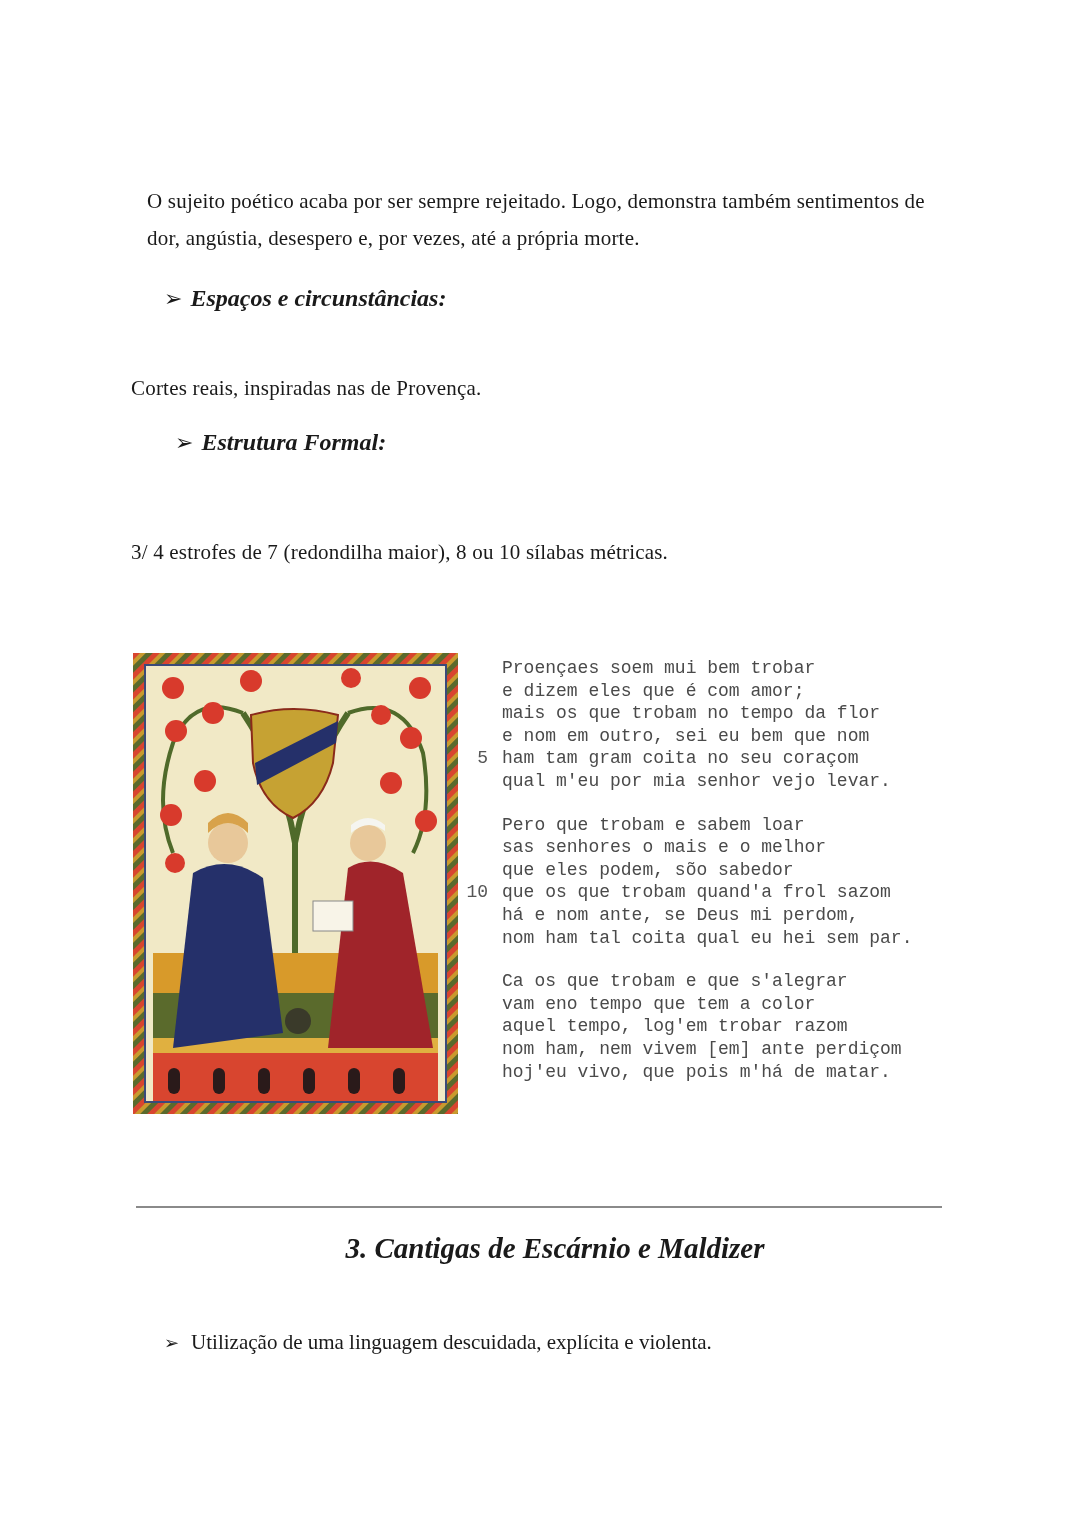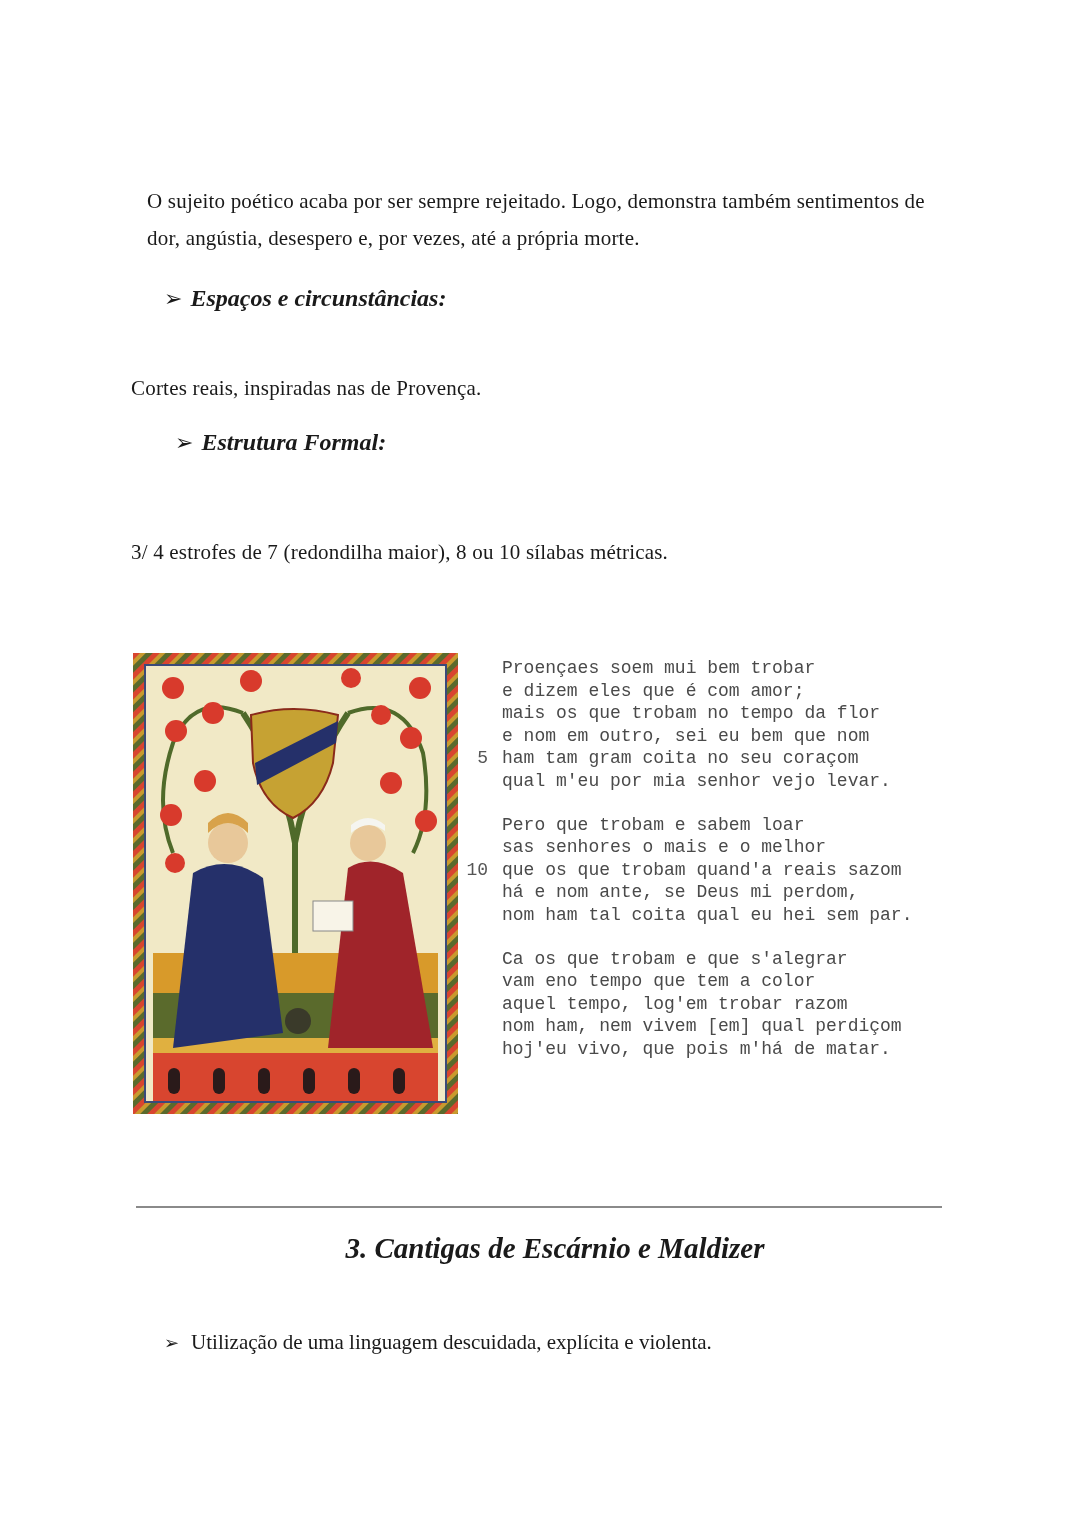--- a/index.html
+++ b/index.html
@@ -134,22 +134,26 @@
   <div class="stanza">
     <div class="line">
         <span class="lnum"></span>
         <span>Pero que trobam e sabem loar</span>
       </div>
     <div class="line">
         <span class="lnum"></span>
         <span>sas senhores o mais e o melhor</span>
       </div>
     <div class="line">
+        <span class="lnum"></span>
+        <span>que eles podem, sõo sabedor</span>
+      </div>
+    <div class="line">
         <span class="lnum">10</span>
-        <span>que os que trobam quand'a reais sazom</span>
+        <span>que os que trobam quand'a frol sazom</span>
       </div>
     <div class="line">
         <span class="lnum"></span>
         <span>há e nom ante, se Deus mi perdom,</span>
       </div>
     <div class="line">
         <span class="lnum"></span>
         <span>nom ham tal coita qual eu hei sem par.</span>
       </div>
   </div>
@@ -161,21 +165,21 @@
     <div class="line">
         <span class="lnum"></span>
         <span>vam eno tempo que tem a color</span>
       </div>
     <div class="line">
         <span class="lnum"></span>
         <span>aquel tempo, log'em trobar razom</span>
       </div>
     <div class="line">
         <span class="lnum"></span>
-        <span>nom ham, nem vivem [em] qual perdiçom</span>
+        <span>nom ham, nem vivem [em] ante perdiçom</span>
       </div>
     <div class="line">
         <span class="lnum"></span>
         <span>hoj'eu vivo, que pois m'há de matar.</span>
       </div>
   </div>
 </div>
 
 <div id="rule"></div>
 

